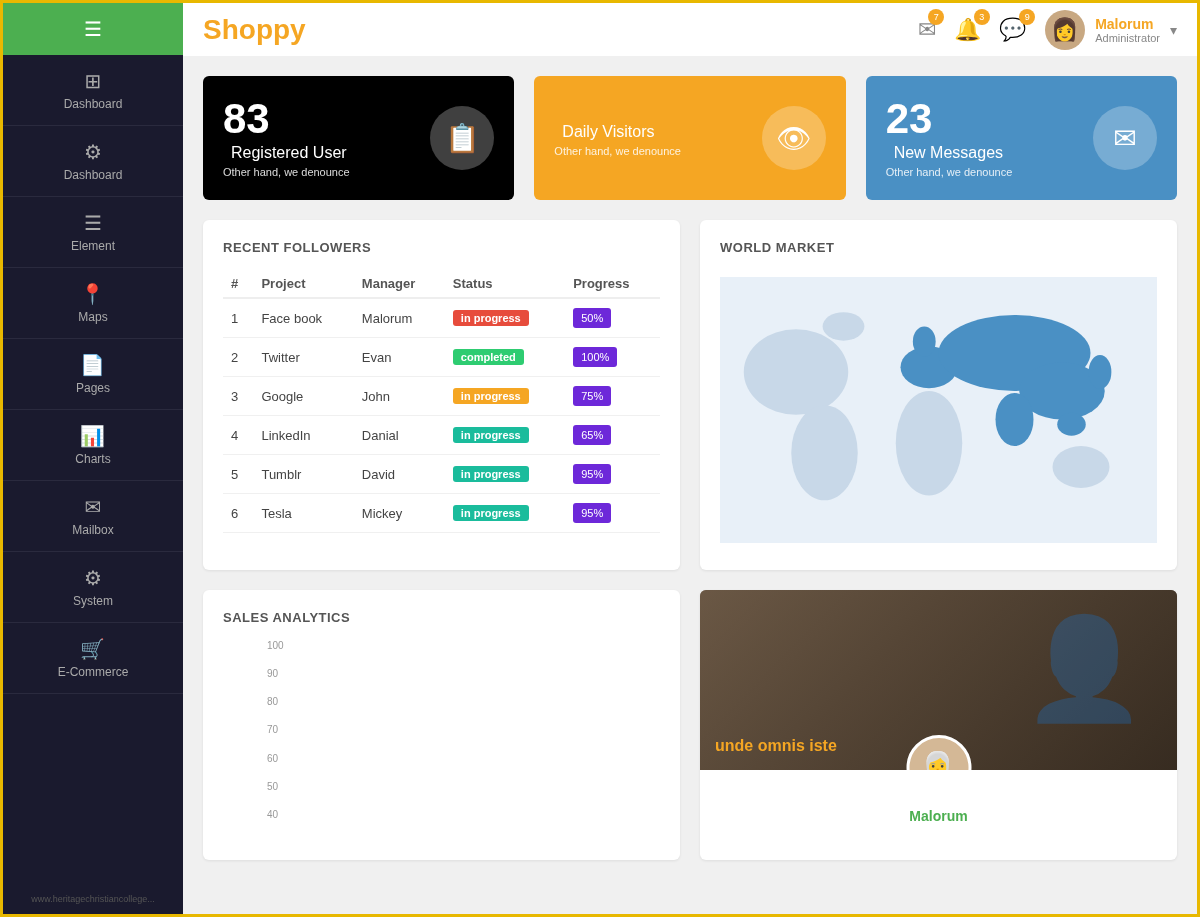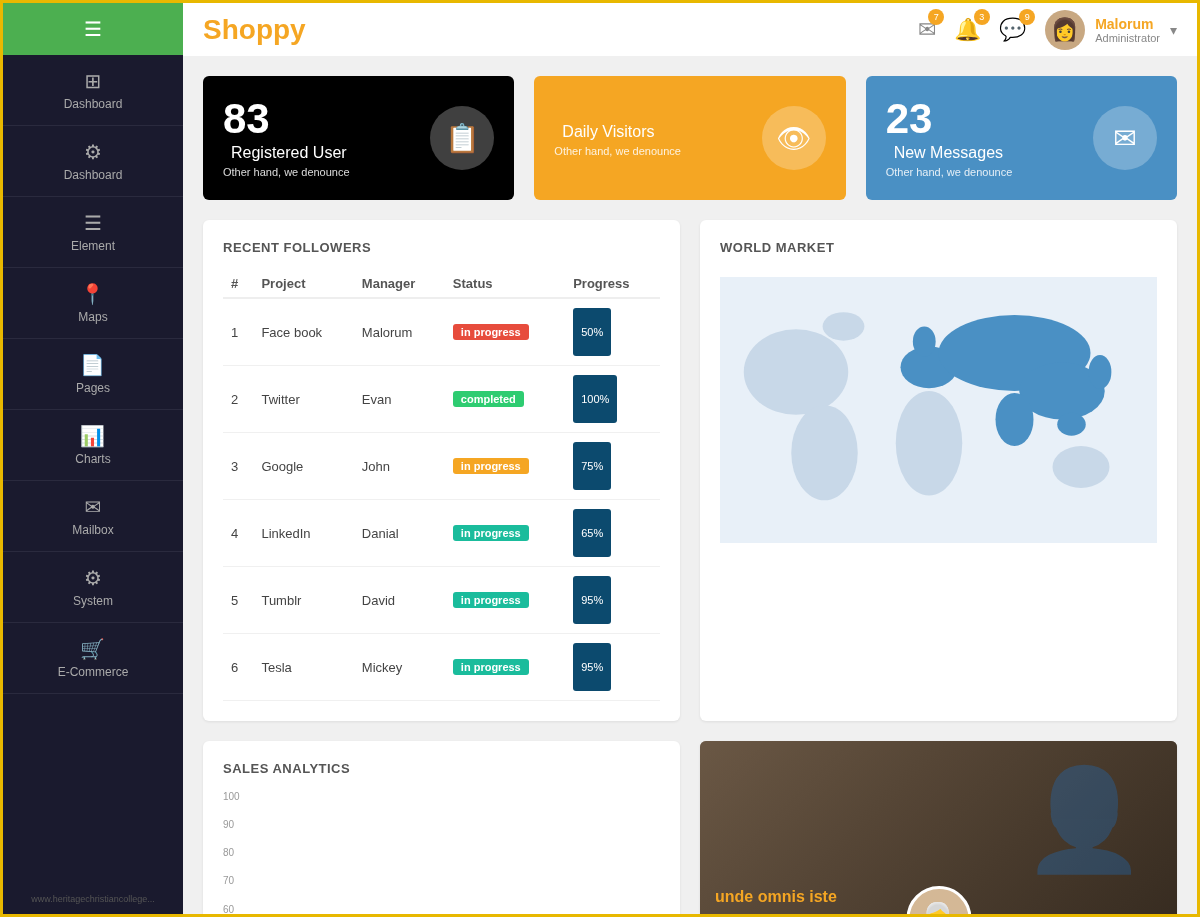--- a/index.html
+++ b/index.html
@@ -225,33 +225,33 @@
       font-size: 11px;
       font-weight: 600;
       color: white;
     }
     .status-inprogress-red { background: #e74c3c; }
     .status-completed { background: #2ecc71; }
     .status-inprogress-orange { background: #f5a623; }
     .status-inprogress-cyan { background: #1abc9c; }
     .progress-badge {
       display: inline-block;
-      background: #0c4a6e;
+      background: #6d28d9;
       color: white;
-      padding: 18px 8px;
+      padding: 4px 8px;
       border-radius: 3px;
       font-size: 11px;
     }
 
     
     .map-container { height: 280px; position: relative; }
     .world-map-svg { width: 100%; height: 100%; }
 
     
-    .chart-area { position: relative; height: 200px; }
+    .chart-area { position: relative; height: 200px; margin-left: 44px; }
     .chart-y-labels {
       position: absolute;
       left: 0;
       top: 0;
       bottom: 20px;
       display: flex;
       flex-direction: column;
       justify-content: space-between;
       font-size: 10px;
       color: #999;

